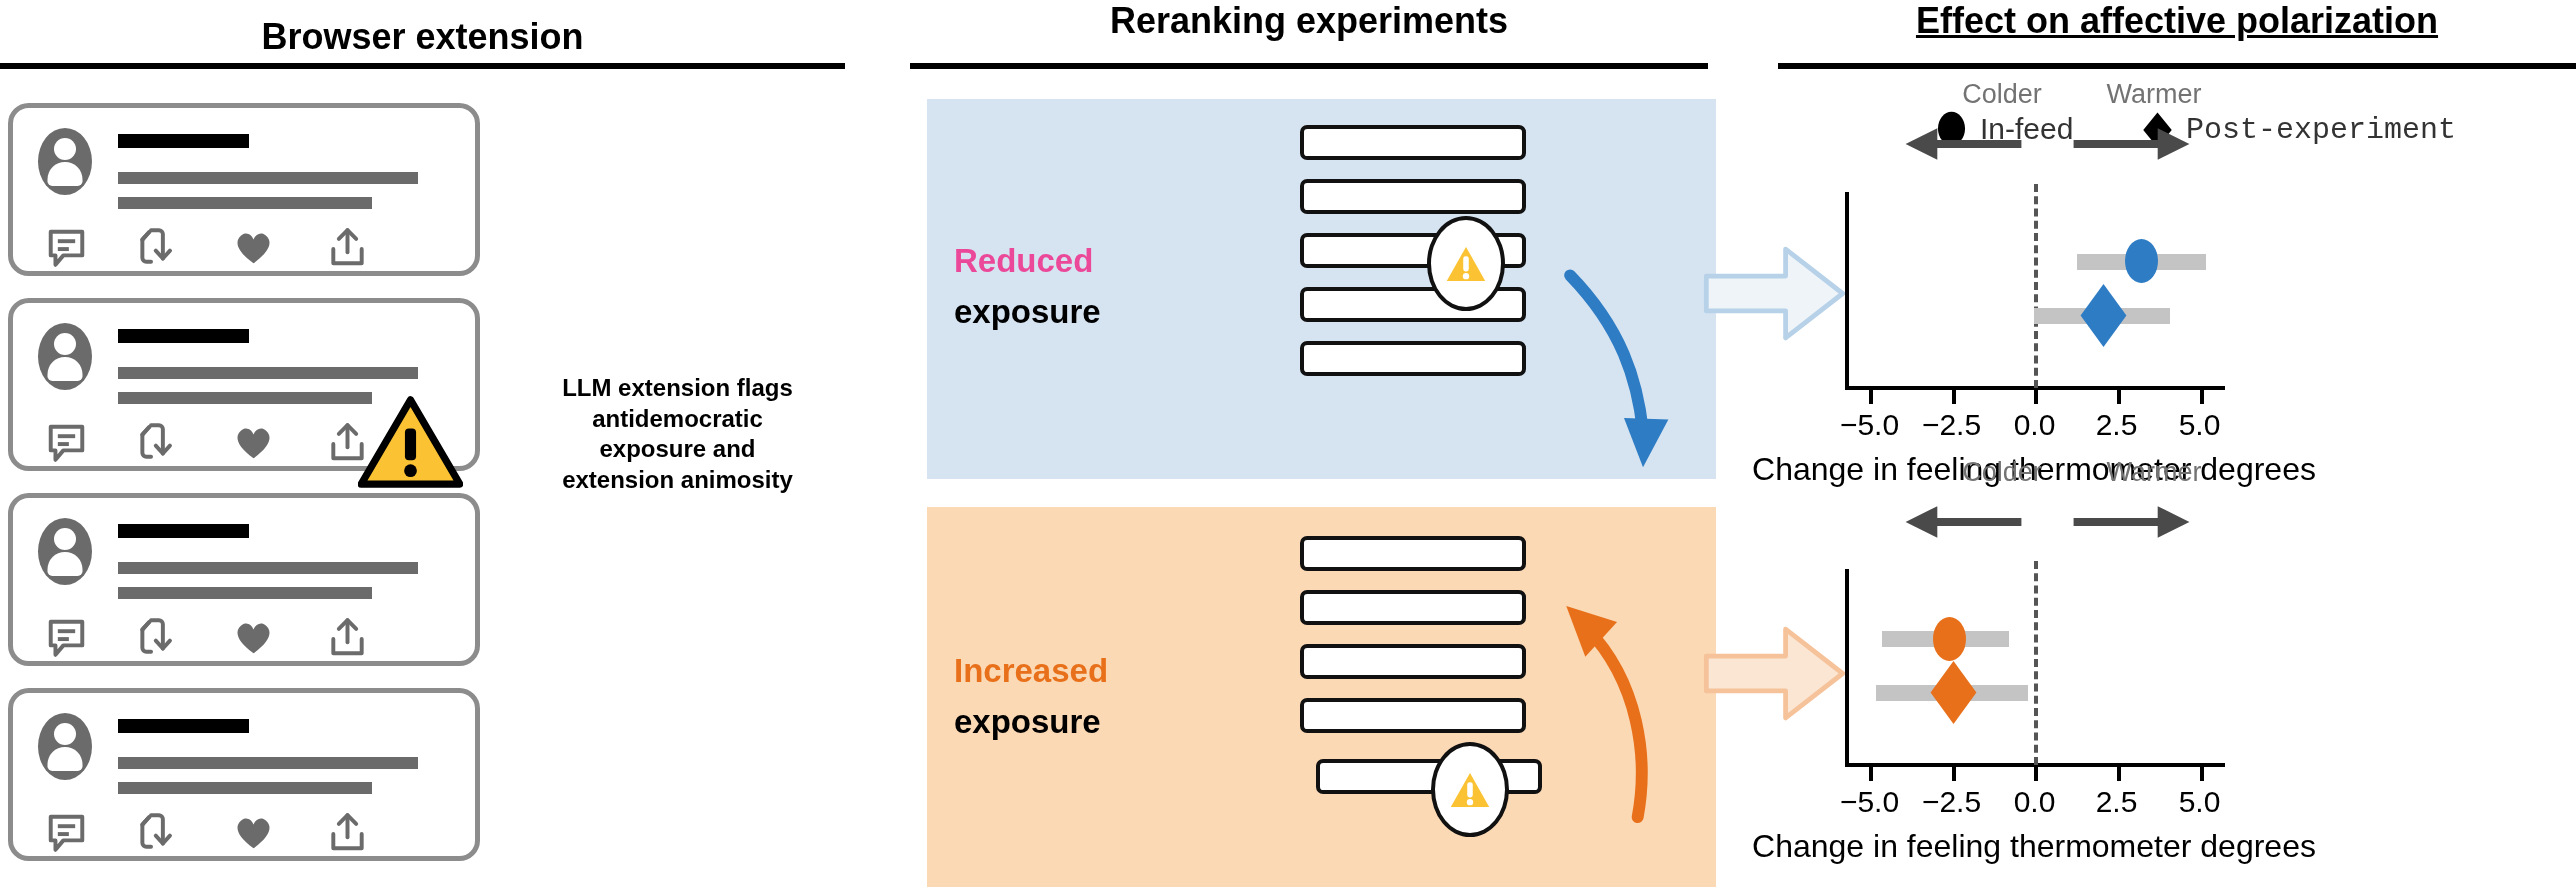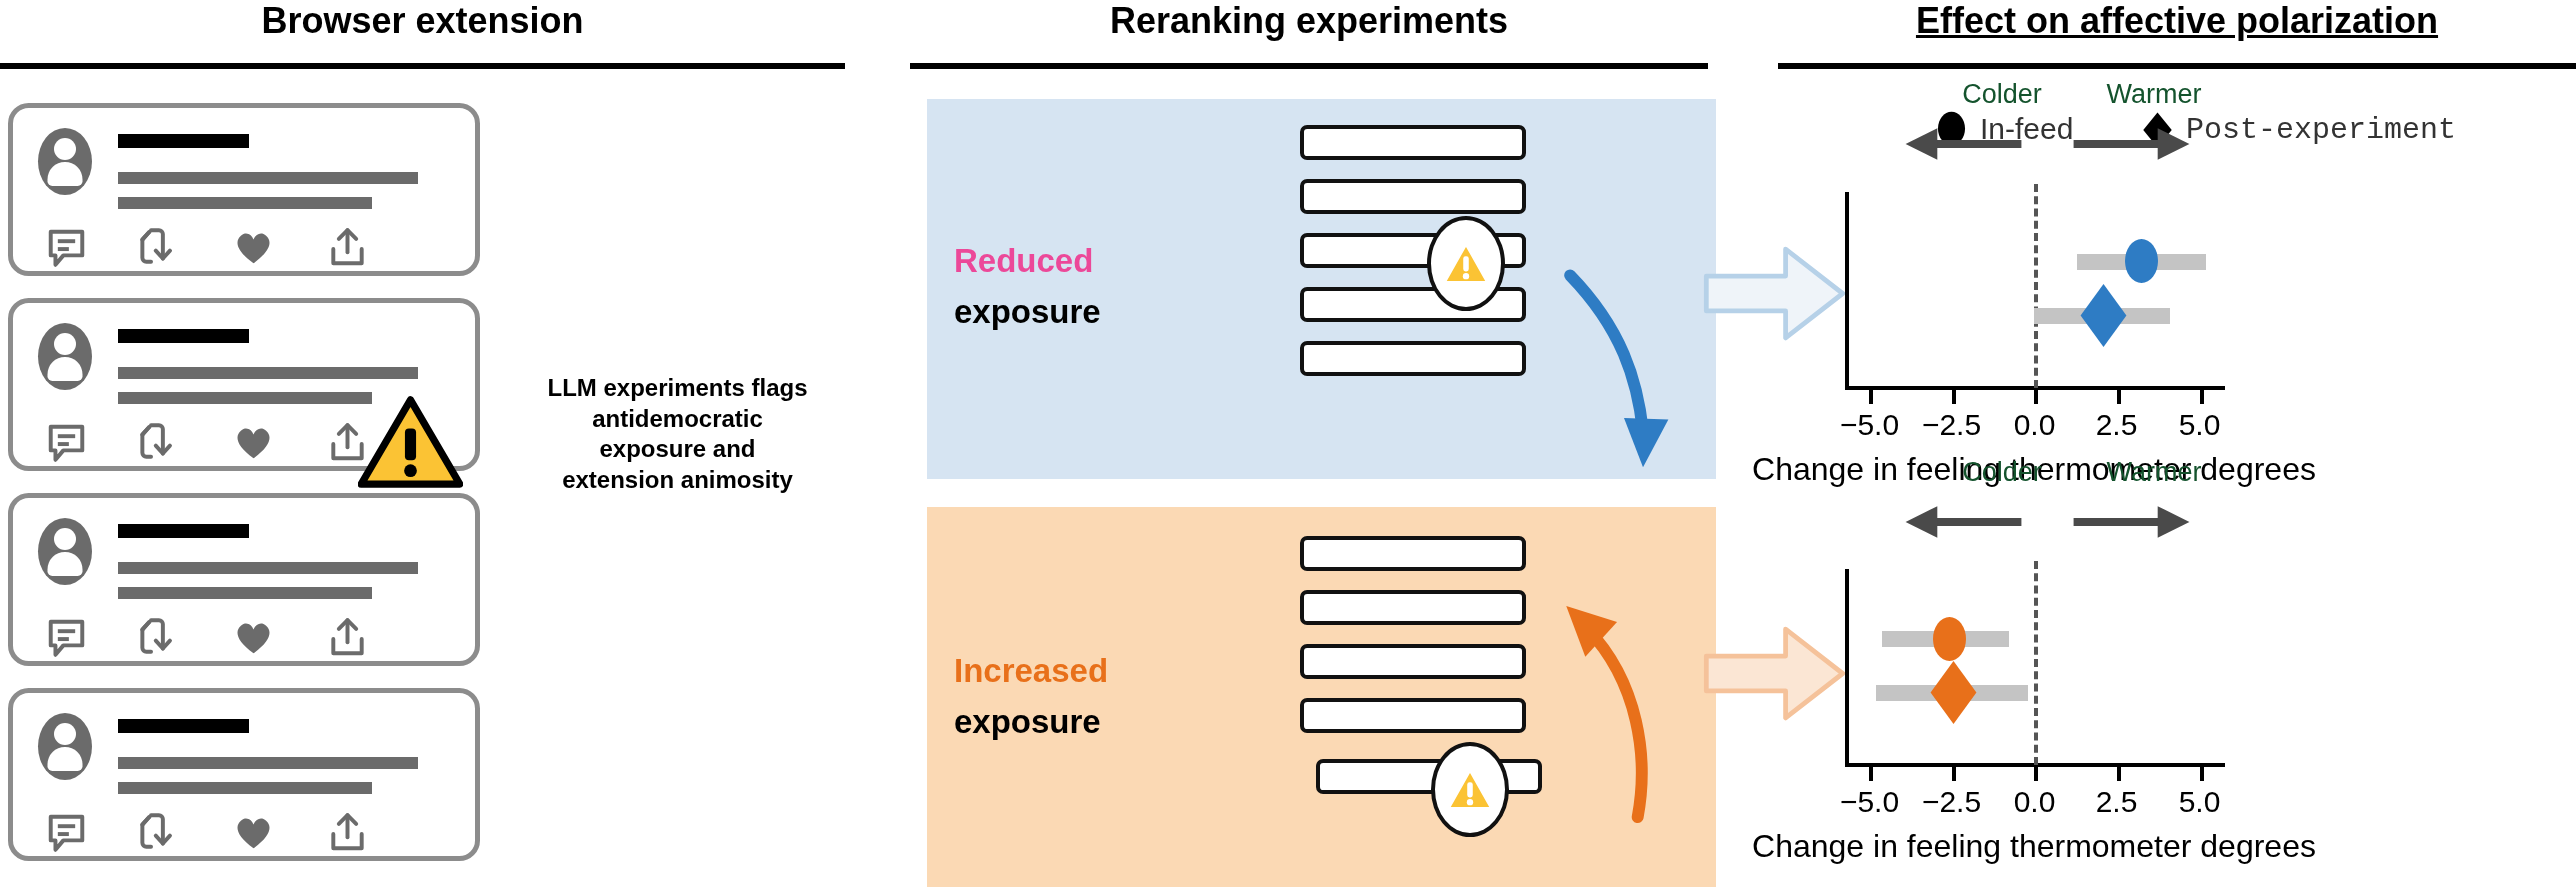--- a/index.html
+++ b/index.html
@@ -32,29 +32,29 @@
 
   
   .chart{position:absolute;}
   .axis-line{position:absolute;background:#000;}
   .tick{position:absolute;width:4px;background:#000;}
   .ticklbl{position:absolute;font-size:30px;color:#000;text-align:center;white-space:nowrap;}
   .zeroline{position:absolute;border-left:4.8px dashed #555;}
   .ci{position:absolute;height:16px;background:#c4c4c4;}
   .dot{position:absolute;border-radius:50%;}
   .dia{position:absolute;}
-  .dirlbl{position:absolute;font-size:27px;color:#14532d;text-align:center;white-space:nowrap;}
+  .dirlbl{position:absolute;font-size:27px;color:#737373;text-align:center;white-space:nowrap;}
   .xlabel{position:absolute;font-size:32px;color:#000;text-align:center;white-space:nowrap;}
   .legend-item{position:absolute;display:flex;align-items:center;white-space:nowrap;margin-top:24px;}
   .legend-text{font-size:30px;color:#333;margin-left:11px;}
 </style>
 </head>
 <body>
 
-<div class="panel-title abs" style="left:0;top:0;width:845px;">Browser extension</div>
+<div class="panel-title abs" style="left:0;top:16px;width:845px;">Browser extension</div>
 <div class="rule" style="left:0;top:63px;width:845px;"></div>
 
 <div class="panel-title abs" style="left:910px;top:0;width:798px;">Reranking experiments</div>
 <div class="rule" style="left:910px;top:63px;width:798px;"></div>
 
 <div class="panel-title abs" style="left:1778px;top:0;width:798px;text-decoration:underline;">Effect on affective polarization</div>
 <div class="rule" style="left:1778px;top:63px;width:798px;"></div>
 
 <div id="cards-host">
     <div class="post-card" style="left: 8px; top: 103px; width: 472px; height: 173px;">
@@ -175,21 +175,21 @@
     </div>
   </div>
 
 <svg class="warn-tri" style="left:358px;top:395px;" width="105" height="94" viewBox="0 0 132 118">
   <path d="M66 6 L128 112 L4 112 Z" fill="#FBC334" stroke="#000" stroke-width="9" stroke-linejoin="round"></path>
   <rect x="59" y="42" width="14" height="40" rx="5" fill="#000"></rect>
   <circle cx="66" cy="95" r="8" fill="#000"></circle>
 </svg>
 
 <div class="llm-text" style="left:511px;top:373px;width:333px;">
-  <div>LLM experiments flags</div>
+  <div>LLM extension flags</div>
   <div>antidemocratic</div>
   <div>exposure and</div>
   <div>extension animosity</div>
 </div>
 
 <div class="exp-box" style="left:927px;top:99px;width:789px;height:380px;background:#d6e4f2;"></div>
 <div class="exp-label-1" style="left:954px;top:242px;color:#ec4899;">Reduced</div>
 <div class="exp-label-2" style="left:954px;top:293px;">exposure</div>
 
 <div id="reduced-items">

